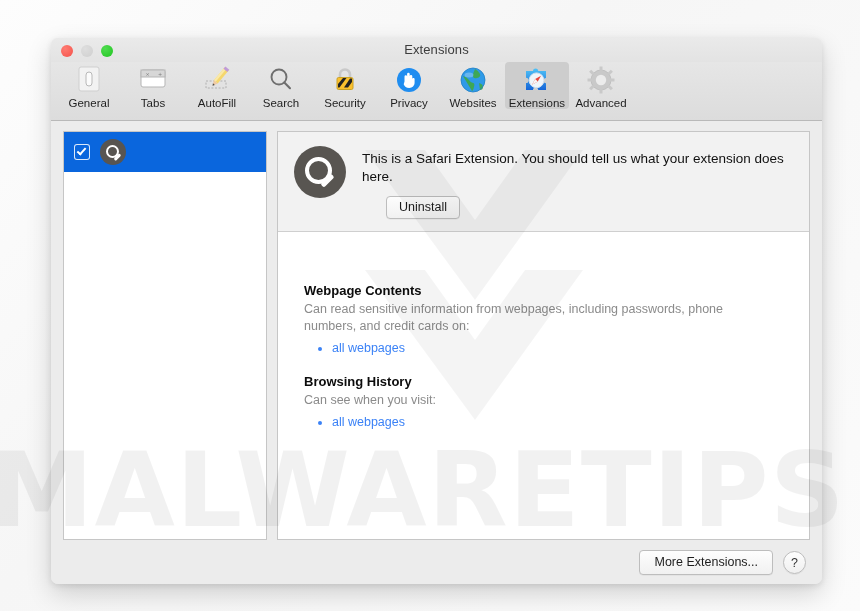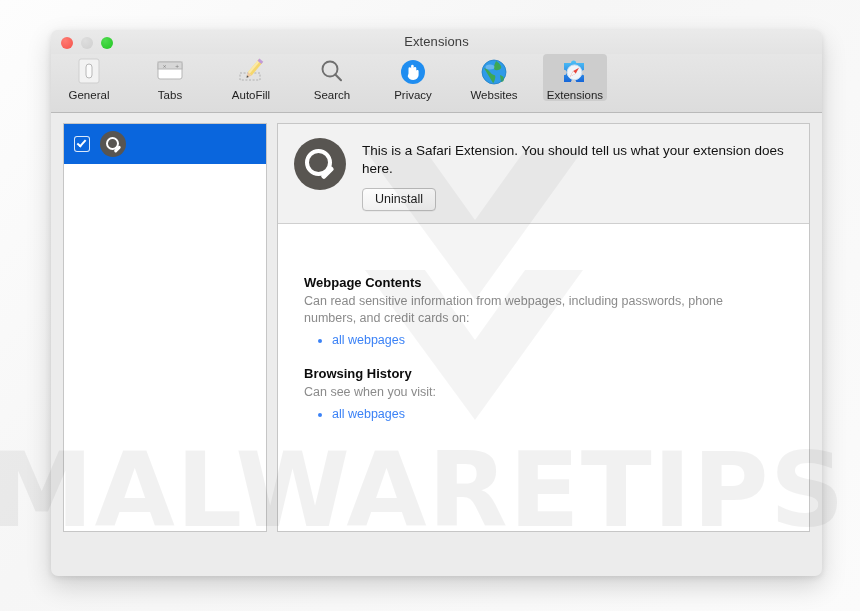--- a/index.html
+++ b/index.html
@@ -48,21 +48,21 @@
     letter-spacing: 1px;
     color: rgba(0,0,0,0.055);
     white-space: nowrap;
     line-height: 1;
   }
 
   
   #window {
     position: absolute;
     left: 51px;
-    top: 30px;
+    top: 38px;
     width: 771px;
     height: 546px;
     background: #ececec;
     border-radius: 7px;
     box-shadow: 0 10px 26px rgba(0,0,0,0.16), 0 2px 6px rgba(0,0,0,0.10);
     overflow: hidden;
     z-index: 10;
   }
 
   
@@ -97,21 +97,21 @@
     letter-spacing: 0.1px;
   }
 
   #toolbar {
     height: 58px;
     background: linear-gradient(#e6e6e6,#dcdcdc);
     border-bottom: 1px solid #b9b9b9;
     display: flex;
     align-items: flex-start;
     padding: 0 6px;
-    gap: 17px;
+    gap: 0;
   }
   .tb-item {
     width: 64px;
     padding-top: 2px;
     display: flex;
     flex-direction: column;
     align-items: center;
     border-radius: 4px;
     cursor: default;
   }
@@ -229,20 +229,21 @@
     display: inline-block;
     background: linear-gradient(#fdfdfd,#f1f1f1);
     border: 1px solid #bdbdbd;
     border-radius: 4px;
     font-size: 12.5px;
     color: #1d1d1d;
     padding: 3px 12px 4px 12px;
     box-shadow: 0 0.5px 0.5px rgba(0,0,0,0.07);
     cursor: default;
     font-family: "Liberation Sans", sans-serif;
+    margin-left: 24px;
   }
   #uninstall-btn { margin-top: 10px; }
 
   #detail-body {
     padding: 35px 0 0 26px;
     flex: 1;
   }
   .perm-title {
     font-size: 13px;
     font-weight: bold;
@@ -355,20 +356,34 @@
       <div class="tb-item">
         <span class="tb-ico">
           <svg width="32" height="32" viewBox="0 0 32 32">
             <circle cx="14" cy="13" r="7.5" fill="none" stroke="#6f6f6f" stroke-width="1.9"></circle>
             <line x1="19.3" y1="18.4" x2="25" y2="24.2" stroke="#6f6f6f" stroke-width="2.1" stroke-linecap="round"></line>
           </svg>
         </span>
         <span class="tb-label">Search</span>
       </div>
 
+      <div class="tb-item">
+        <span class="tb-ico">
+          <svg width="32" height="32" viewBox="0 0 32 32">
+            <path d="M11 14 v-3.5 a5 5 0 0 1 10 0 V14" fill="none" stroke="#c9c9c9" stroke-width="2.6"></path>
+            <rect x="8" y="13.5" width="16" height="12" rx="1.6" fill="#fbc02d"></rect>
+            <g>
+              <polygon points="9,20 14,14 17.5,14 10.5,23.5 9,23.5" fill="#222"></polygon>
+              <polygon points="15,23.5 21,14.5 23,14.5 23,18 19,23.5" fill="#222"></polygon>
+            </g>
+            <rect x="8" y="13.5" width="16" height="12" rx="1.6" fill="none" stroke="#c9a227"></rect>
+          </svg>
+        </span>
+        <span class="tb-label">Security</span>
+      </div>
 
       <div class="tb-item">
         <span class="tb-ico">
           <svg width="32" height="32" viewBox="0 0 32 32">
             <circle cx="16" cy="16" r="12" fill="#1f8df0"></circle>
             <path d="M11.5 17.5 v-5 a1.3 1.3 0 0 1 2.6 0 v-2.5 a1.3 1.3 0 0 1 2.6 0 v2.2 a1.3 1.3 0 0 1 2.6 0 v2.2 a1.3 1.3 0 0 1 2.3 0.6 v3.6 c0 3.2-2.3 5.4-5.3 5.4 -3 0-4.8-1.6-5.6-3.8 z" fill="#ffffff"></path>
           </svg>
         </span>
         <span class="tb-label">Privacy</span>
       </div>
@@ -398,20 +413,41 @@
             </defs>
             <path d="M5 7 h7 a2.6 2.6 0 0 1 5.2 0 H25 v7 a2.6 2.6 0 0 0 0 5.2 V26 h-7.8 a2.6 2.6 0 0 0 -5.2 0 H5 v-7 a2.6 2.6 0 0 0 0 -5.2 z" fill="url(#pz)"></path>
             <circle cx="15.5" cy="16.3" r="7.4" fill="#f0f5fa" stroke="#d3e1ee"></circle>
             <polygon points="20,11.8 14.2,15 11,20.8 16.8,17.6" fill="#e8453c"></polygon>
             <polygon points="14.2,15 11,20.8 16.8,17.6" fill="#f6f6f6"></polygon>
           </svg>
         </span>
         <span class="tb-label">Extensions</span>
       </div>
 
+      <div class="tb-item">
+        <span class="tb-ico">
+          <svg width="32" height="32" viewBox="0 0 32 32">
+            <g fill="#c9c9c9" stroke="#b0b0b0" stroke-width="0.6">
+              <circle cx="16" cy="16" r="10"></circle>
+            </g>
+            <g fill="#c9c9c9">
+              <rect x="14.5" y="2.5" width="3" height="5"></rect>
+                <rect x="14.5" y="24.5" width="3" height="5"></rect>
+              <rect x="2.5" y="14.5" width="5" height="3"></rect>
+                <rect x="24.5" y="14.5" width="5" height="3"></rect>
+              <rect x="5.4" y="6" width="3" height="5" transform="rotate(-45 6.9 8.5)"></rect>
+              <rect x="23.6" y="21" width="3" height="5" transform="rotate(-45 25.1 23.5)"></rect>
+              <rect x="23.6" y="6" width="3" height="5" transform="rotate(45 25.1 8.5)"></rect>
+              <rect x="5.4" y="21" width="3" height="5" transform="rotate(45 6.9 23.5)"></rect>
+            </g>
+            <circle cx="16" cy="16" r="5.2" fill="#ececec"></circle>
+          </svg>
+        </span>
+        <span class="tb-label">Advanced</span>
+      </div>
     </div>
 
     <div id="content">
 
       <div id="sidebar">
         <div class="ext-row">
           <span class="cbox"></span>
           <span class="magnifier mag-sm">
             <span class="ring"></span>
               <span class="handle"></span>
@@ -447,20 +483,24 @@
             <p class="perm-desc">Can see when you visit:</p>
             <ul class="perm-list">
               <li>all webpages</li>
             </ul>
           </div>
 
         </div>
       </div>
     </div>
 
+    <div id="footer">
+      <div class="btn" id="more-ext-btn">More Extensions...</div>
+      <div id="help-btn">?</div>
+    </div>
 
   </div>
 
   <div class="wm-layer">
     <svg class="wm-chevrons" viewBox="0 0 230 300">
       <g fill="rgba(0,0,0,0.045)">
         <polygon points="10,0 70,0 120,70 170,0 228,0 120,150"></polygon>
         <polygon points="10,120 70,120 120,190 170,120 228,120 120,270"></polygon>
       </g>
     </svg>

